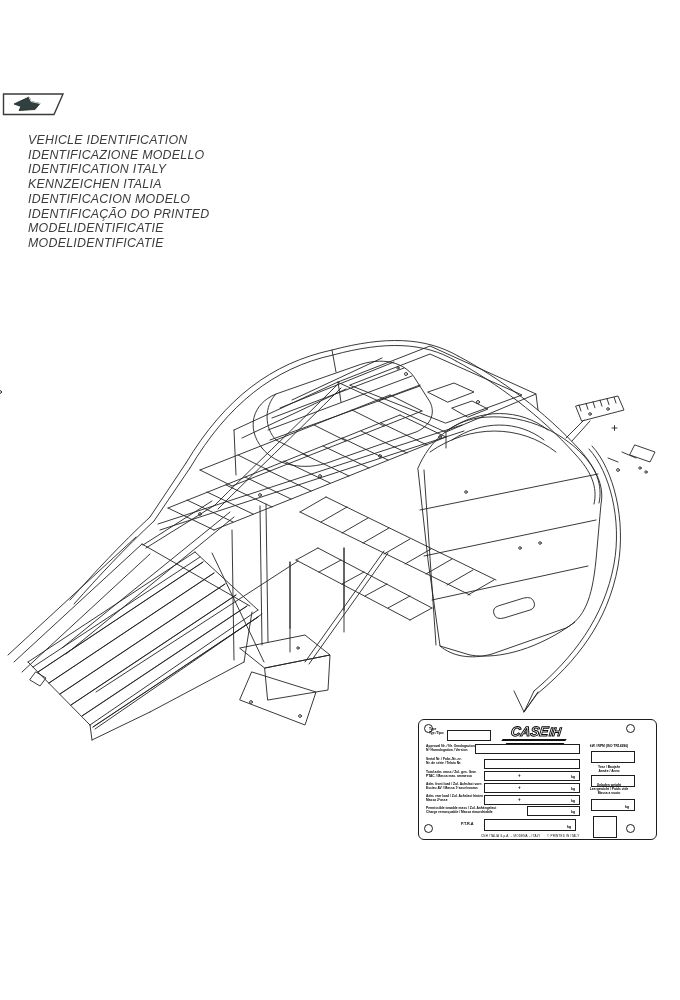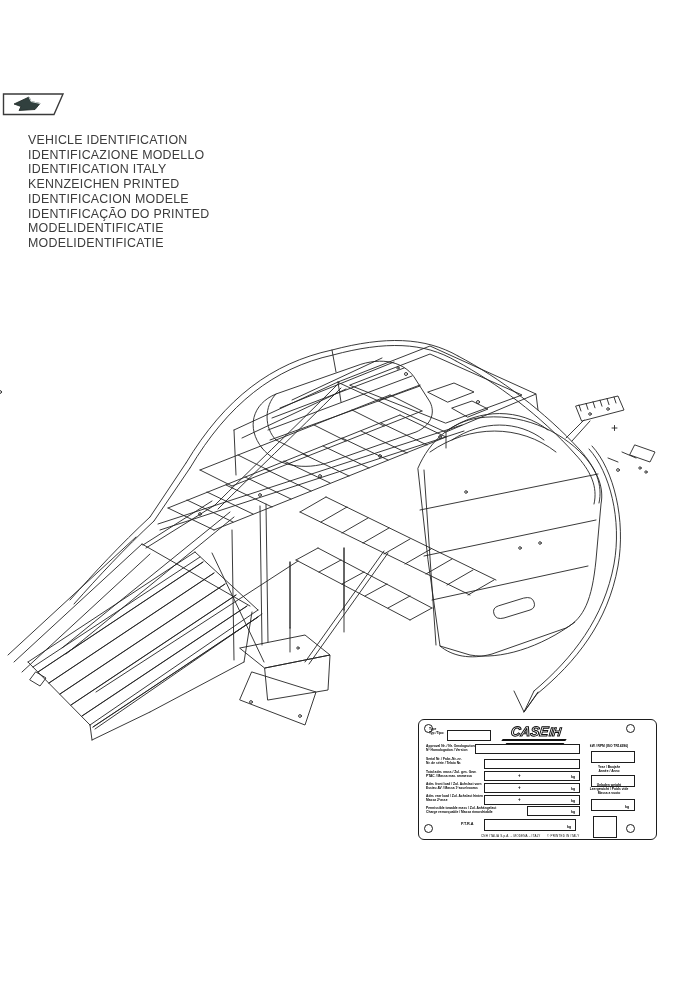--- a/index.html
+++ b/index.html
@@ -3,21 +3,21 @@
 <meta charset="utf-8">
 <style>
   html,body{margin:0;padding:0;background:#fff;}
   body{width:680px;height:1000px;position:relative;overflow:hidden;
        font-family:"Liberation Sans",sans-serif;color:#222;}
 
   
   .badge{position:absolute;left:2px;top:91px;width:64px;height:26px;}
 
   
-  .titles{position:absolute;left:28px;top:133px;}
+  .titles{position:absolute;left:28px;top:133px;font-style:italic;}
   .titles div{font-size:12.4px;line-height:14.7px;letter-spacing:.25px;
               color:#3c3c3c;font-weight:400;white-space:nowrap;}
 
   
   .figure{position:absolute;left:0;top:0;width:680px;height:1000px;}
   .figure path,.figure line,.figure polyline,.figure polygon,.figure circle,.figure ellipse{
       stroke:#242424;stroke-width:.9;fill:none;stroke-linecap:round;stroke-linejoin:round;}
 
   
   .plate{position:absolute;left:418px;top:719px;width:239px;height:121px;
@@ -49,22 +49,22 @@
     <polygon points="1.5,3 61,3 52,23.5 1.5,23.5" fill="#fff" stroke="#3a3a3a" stroke-width="1.4"></polygon>
     <polygon points="27,6 12,13 19,15.5 17,19.5 33,18.5 38,12.5 29,10.5" fill="#31403e" stroke="#1c2422" stroke-width=".8"></polygon>
     <polyline points="27,6 29,10.5 38,12.5" fill="none" stroke="#cfd8d6" stroke-width="1"></polyline>
   </svg>
 </div>
 
 <div class="titles">
   <div>VEHICLE IDENTIFICATION</div>
   <div>IDENTIFICAZIONE MODELLO</div>
   <div>IDENTIFICATION ITALY</div>
-  <div>KENNZEICHEN PRINTED</div>
-  <div>IDENTIFICACION MODELE</div>
+  <div>KENNZEICHEN ITALIA</div>
+  <div>IDENTIFICACION MODELO</div>
   <div>IDENTIFICAÇÃO DO PRINTED</div>
   <div>MODELIDENTIFICATIE</div>
   <div>MODELIDENTIFICATIE</div>
 </div>
 
 <svg class="figure" viewBox="0 0 680 1000">
 
   <g>
     <path d="M186,463 C225,398 272,363 332,350 C385,336 425,337 458,356"></path>
     <path d="M190,468 C228,404 274,368 333,355 C385,341 424,342 456,361"></path>

